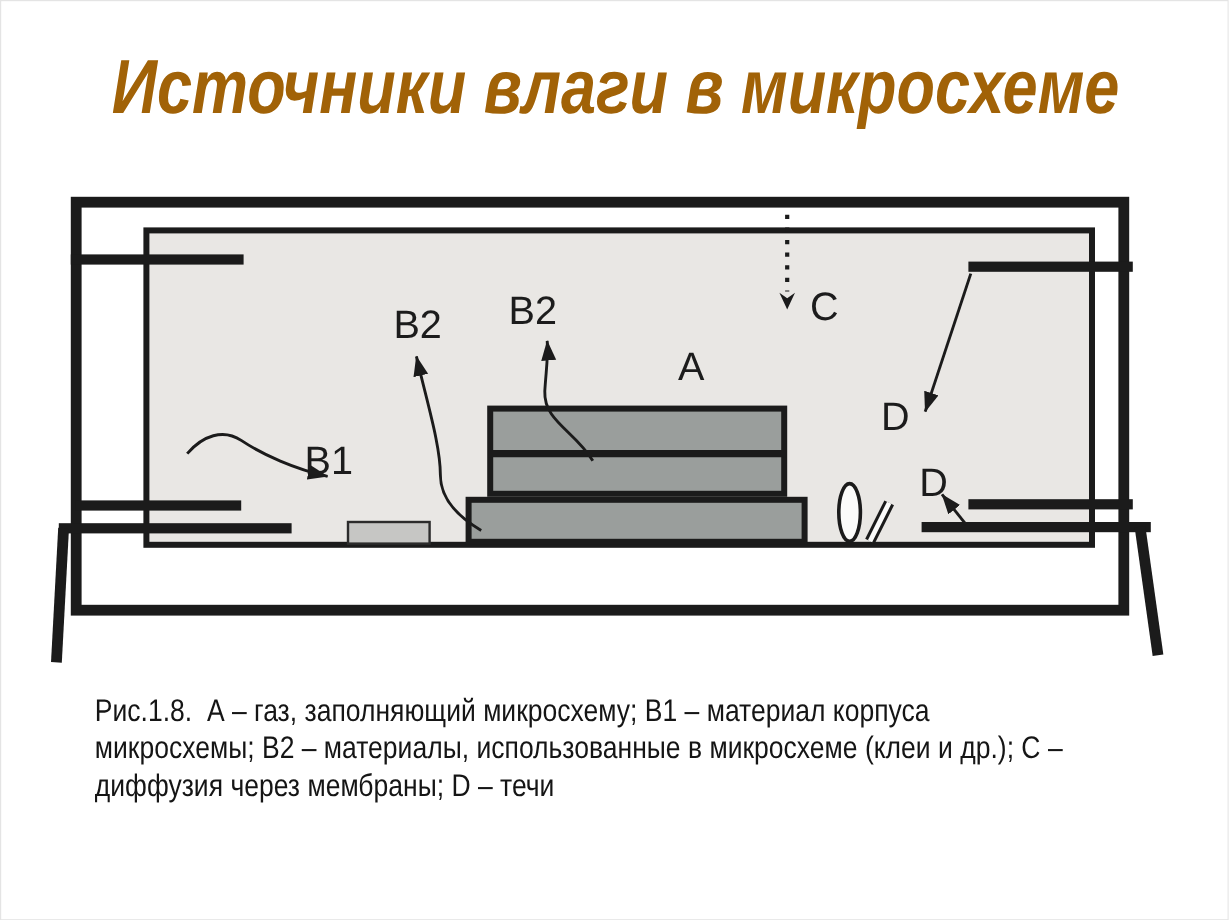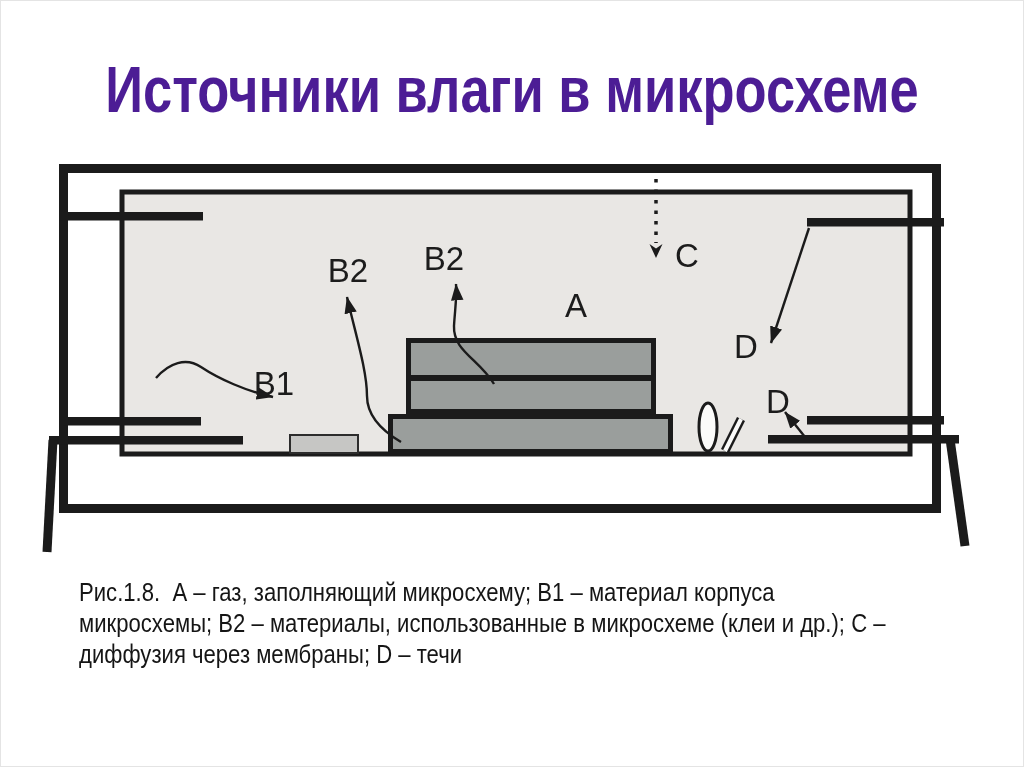--- a/index.html
+++ b/index.html
@@ -4,24 +4,25 @@
 <style>
   html,body{margin:0;padding:0;background:#fff;}
   .page{
     position:relative;width:1024px;height:767px;
     background:#fff;box-sizing:border-box;
     border:1px solid #e4e4e4;
     font-family:"Liberation Sans", sans-serif;
     overflow:hidden;
   }
   .title{
-    position:absolute;left:0;right:0;top:57px;
+    position:absolute;left:0;right:0;top:39px;
     text-align:center;line-height:1;
-    font-size:64px;font-weight:700;color:#4c1d95;
+    font-size:64px;font-weight:700;color:#a16207;
     white-space:nowrap;
+    font-style:italic;
   }
   .title .squeeze{
     display:inline-block;
     transform:scaleX(0.82);
     transform-origin:center top;
   }
   .caption{
     position:absolute;left:78px;top:576px;width:1015px;
     font-size:26px;line-height:31px;color:#151515;
     white-space:pre-wrap;

